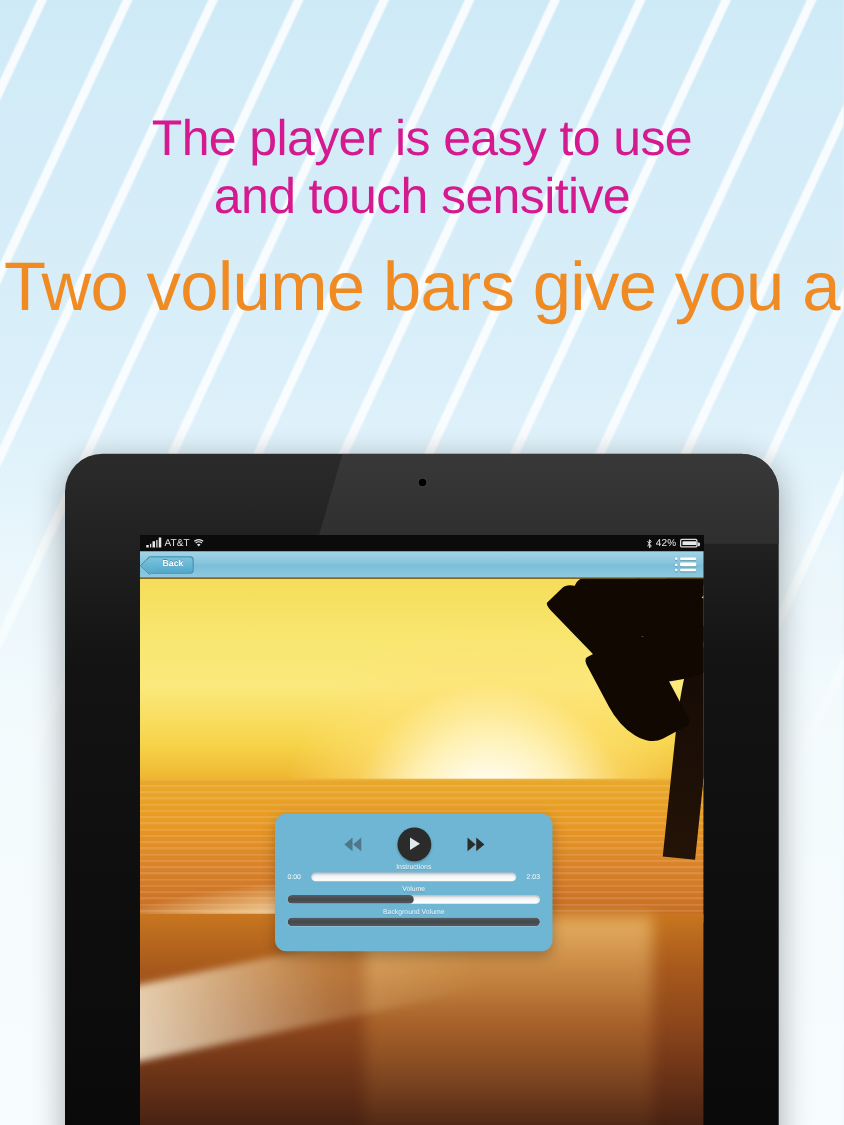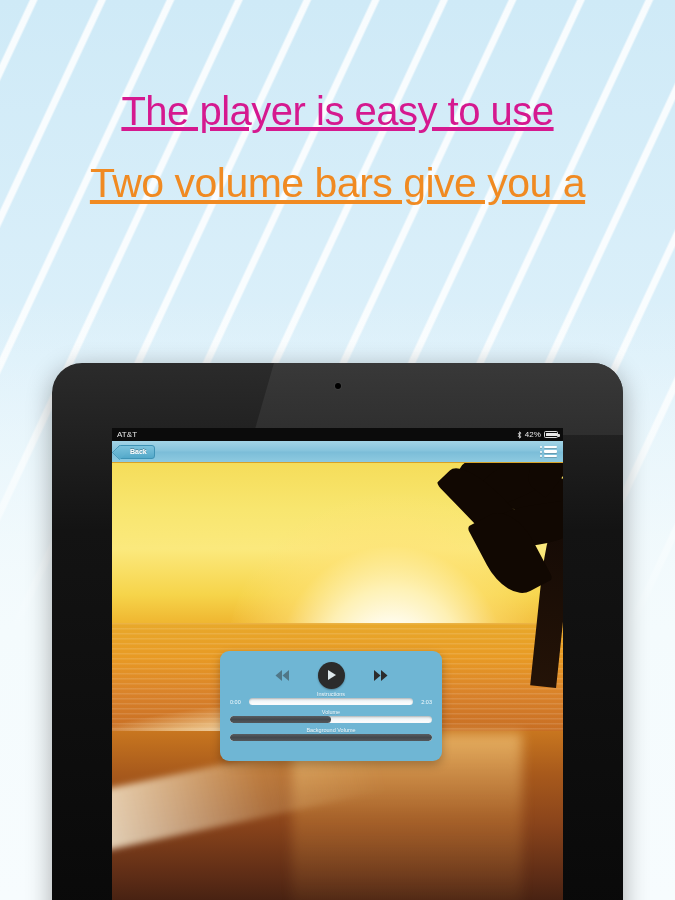--- a/index.html
+++ b/index.html
@@ -24,26 +24,26 @@
   }
   #backdrop-fade{
     position:absolute; left:0; right:0; top:300px; height:600px;
     background:linear-gradient(180deg,rgba(247,252,254,0) 0%,#f4fbfd 55%,#f7fcfe 100%);
   }
 
   
   #headings{ position:absolute; left:0; right:0; top:88px; text-align:center; }
   .head-line{
     font-size:40px; line-height:46px; font-weight:400;
-    letter-spacing:-0.5px; white-space:nowrap;text-decoration:underline;
+    letter-spacing:-0.5px; white-space:nowrap;
   }
   .pink{ color:#d5198f; }
   .orange{ color:#f08a22; }
   #head-sub{ margin-top:26px; }
-  #head-sub .head-line{ font-size:41px; line-height:47px; }
+  #head-sub .head-line{ font-size:55px; line-height:47px; }
 
   
   #tablet{
     position:absolute; left:52px; top:363px;
     width:571px; height:560px;
     border-radius:30px 30px 0 0;
     background:linear-gradient(180deg,#2b2b2b 0%,#131313 30%,#090909 100%);
     box-shadow:0 6px 26px rgba(0,0,0,0.33);
     overflow:hidden;
   }
@@ -66,21 +66,21 @@
     width:451px; height:495px;
     background:#000; overflow:hidden;
   }
 
   
   #statusbar{
     position:relative; height:13px; background:#0b0b0b;
     display:flex; align-items:center; color:#e8e8e8;
     font-size:8px; letter-spacing:.1px; padding:0 5px;
   }
-  #sb-left{ display:flex; align-items:center; gap:3px;flex-direction:column; }
+  #sb-left{ display:flex; align-items:center; gap:3px; }
   #sb-center{ position:absolute; left:0; right:0; text-align:center;
               font-size:8px; font-weight:bold; pointer-events:none; }
   #sb-right{ margin-left:auto; display:flex; align-items:center; gap:3px;
              position:relative; z-index:2; }
   .bars{ display:flex; align-items:flex-end; gap:1px; height:7px; }
   .bars i{ display:block; width:1.5px; background:#e8e8e8; }
   .bars i:nth-child(1){ height:2px; } .bars i:nth-child(2){ height:3.5px; }
   .bars i:nth-child(3){ height:5px; } .bars i:nth-child(4){ height:6.5px; }
   .bars i:nth-child(5){ height:8px; }
   .batt{ width:14px; height:7px; border:1px solid #dcdcdc; border-radius:1.5px;
@@ -220,20 +220,21 @@
 </style>
 </head>
 <body style="background: rgb(221, 239, 248);">
 
 <div id="backdrop"></div>
 <div id="backdrop-fade"></div>
 
 <div id="headings">
   <div id="head-main">
     <div class="head-line pink">The player is easy to use</div>
+    <div class="head-line pink">and touch sensitive</div>
   </div>
   <div id="head-sub">
     <div class="head-line orange">Two volume bars give you a</div>
   </div>
 </div>
 
 <div id="tablet">
   <div id="bezel-gloss"></div>
   <div id="camera"></div>
 

